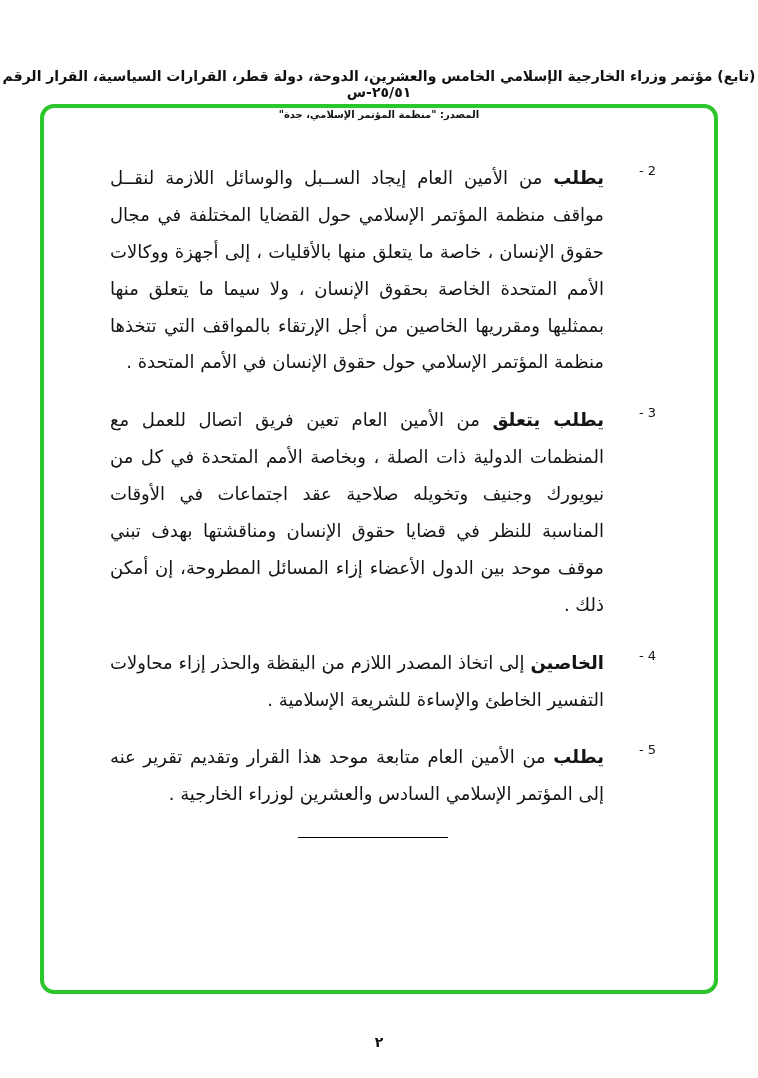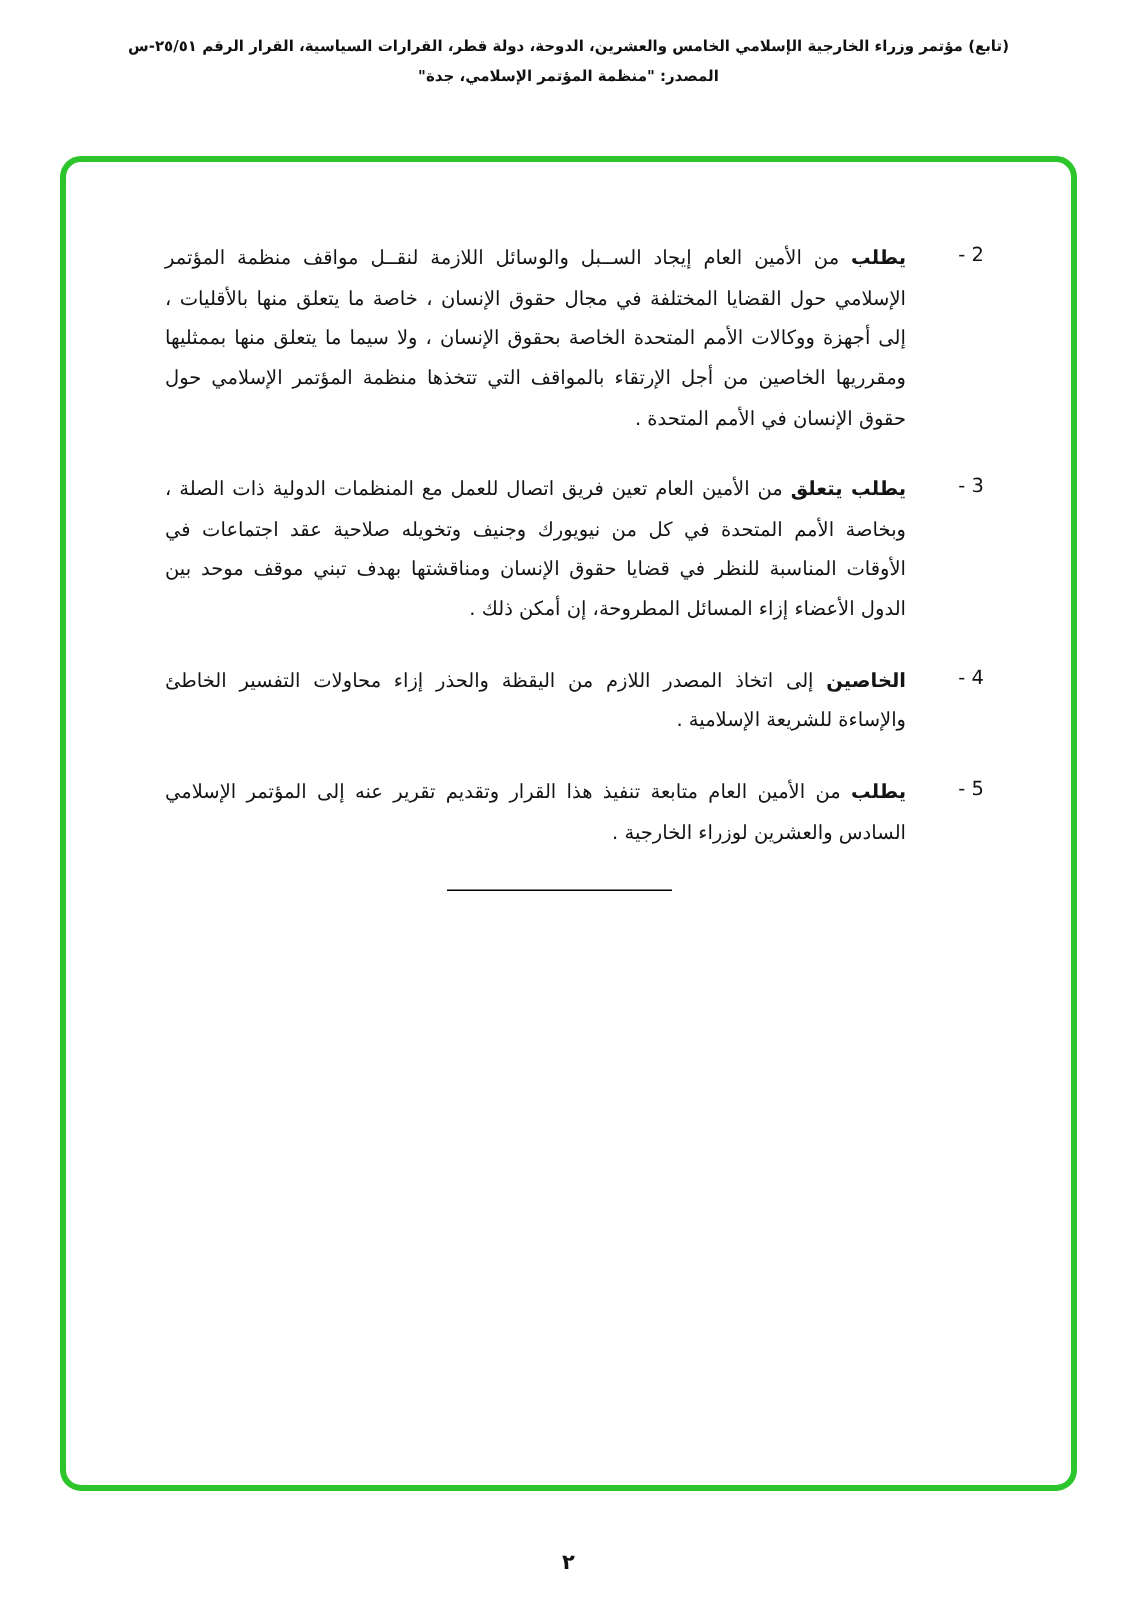--- a/index.html
+++ b/index.html
@@ -18,23 +18,24 @@
   .header {
     position: absolute;
     top: 26px;
     left: 0;
     right: 0;
     text-align: center;
     direction: rtl;
     color: #111;
   }
   .header-line1 {
-    font-size: 10px;
+    font-size: 14px;
     font-weight: bold;
     letter-spacing: 0.2px;
+    margin-top: 42px;
   }
   .header-line2 {
     font-size: 10px;
     font-weight: bold;
     margin-top: 9px;
   }
   .doc-box {
     position: absolute;
     left: 40px;
     top: 104px;
@@ -56,21 +57,21 @@
     flex: 0 0 52px;
     width: 52px;
     direction: rtl;
     text-align: right;
     font-size: 13px;
     padding-top: 3px;
     white-space: nowrap;
   }
   .item-text {
     flex: 1;
-    font-size: 13px;
+    font-size: 18px;
     line-height: 2.05;
     text-align: justify;
     text-justify: inter-word;
   }
   .lead {
     font-weight: bold;
   }
   .divider {
     width: 150px;
     height: 0;
@@ -123,21 +124,21 @@
       <div class="item-text">
         <span class="lead">الخاصين</span>
         <span>إلى اتخاذ المصدر اللازم من اليقظة والحذر إزاء محاولات التفسير الخاطئ والإساءة للشريعة الإسلامية .</span>
       </div>
     </div>
 
     <div class="item">
       <div class="item-num">5 -</div>
       <div class="item-text">
         <span class="lead">يطلب</span>
-        <span>من الأمين العام متابعة تنفيذ هذا القرار وتقديم تقرير عنه إلى المؤتمر الإسلامي السادس والعشرين لوزراء الخارجية .</span>
+        <span>من الأمين العام متابعة موحد هذا القرار وتقديم تقرير عنه إلى المؤتمر الإسلامي السادس والعشرين لوزراء الخارجية .</span>
       </div>
     </div>
 
     <div class="divider"></div>
 
   </div>
 
   <div class="footer">
     <span>٢</span>
   </div>

